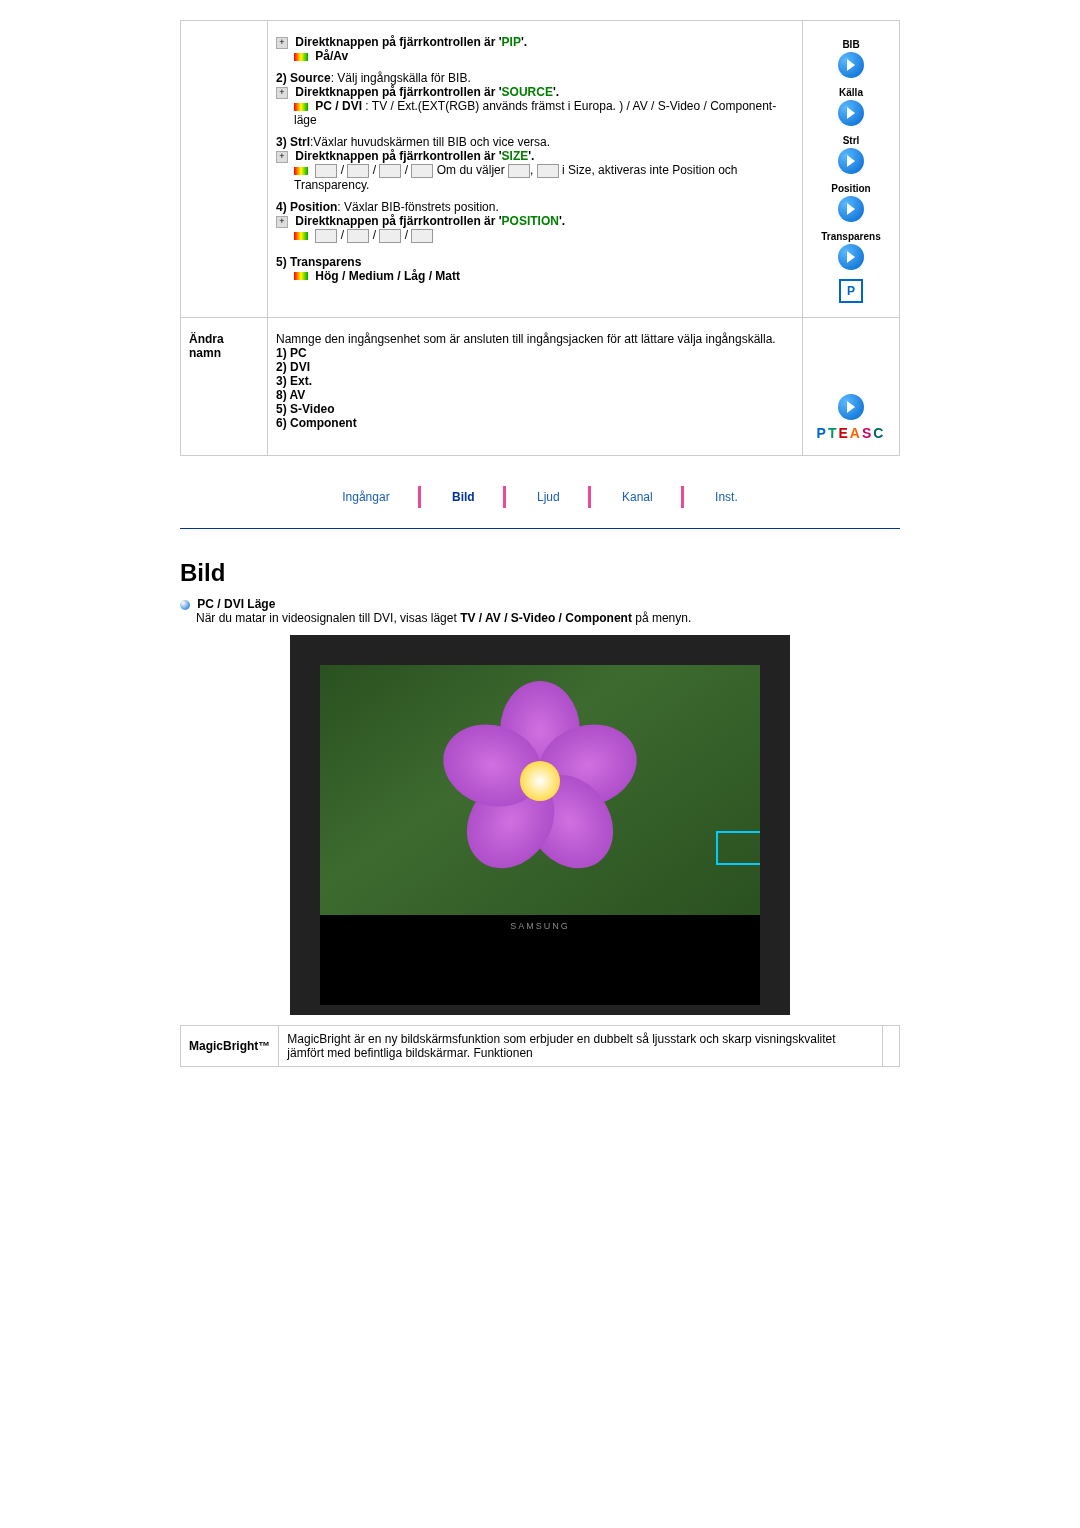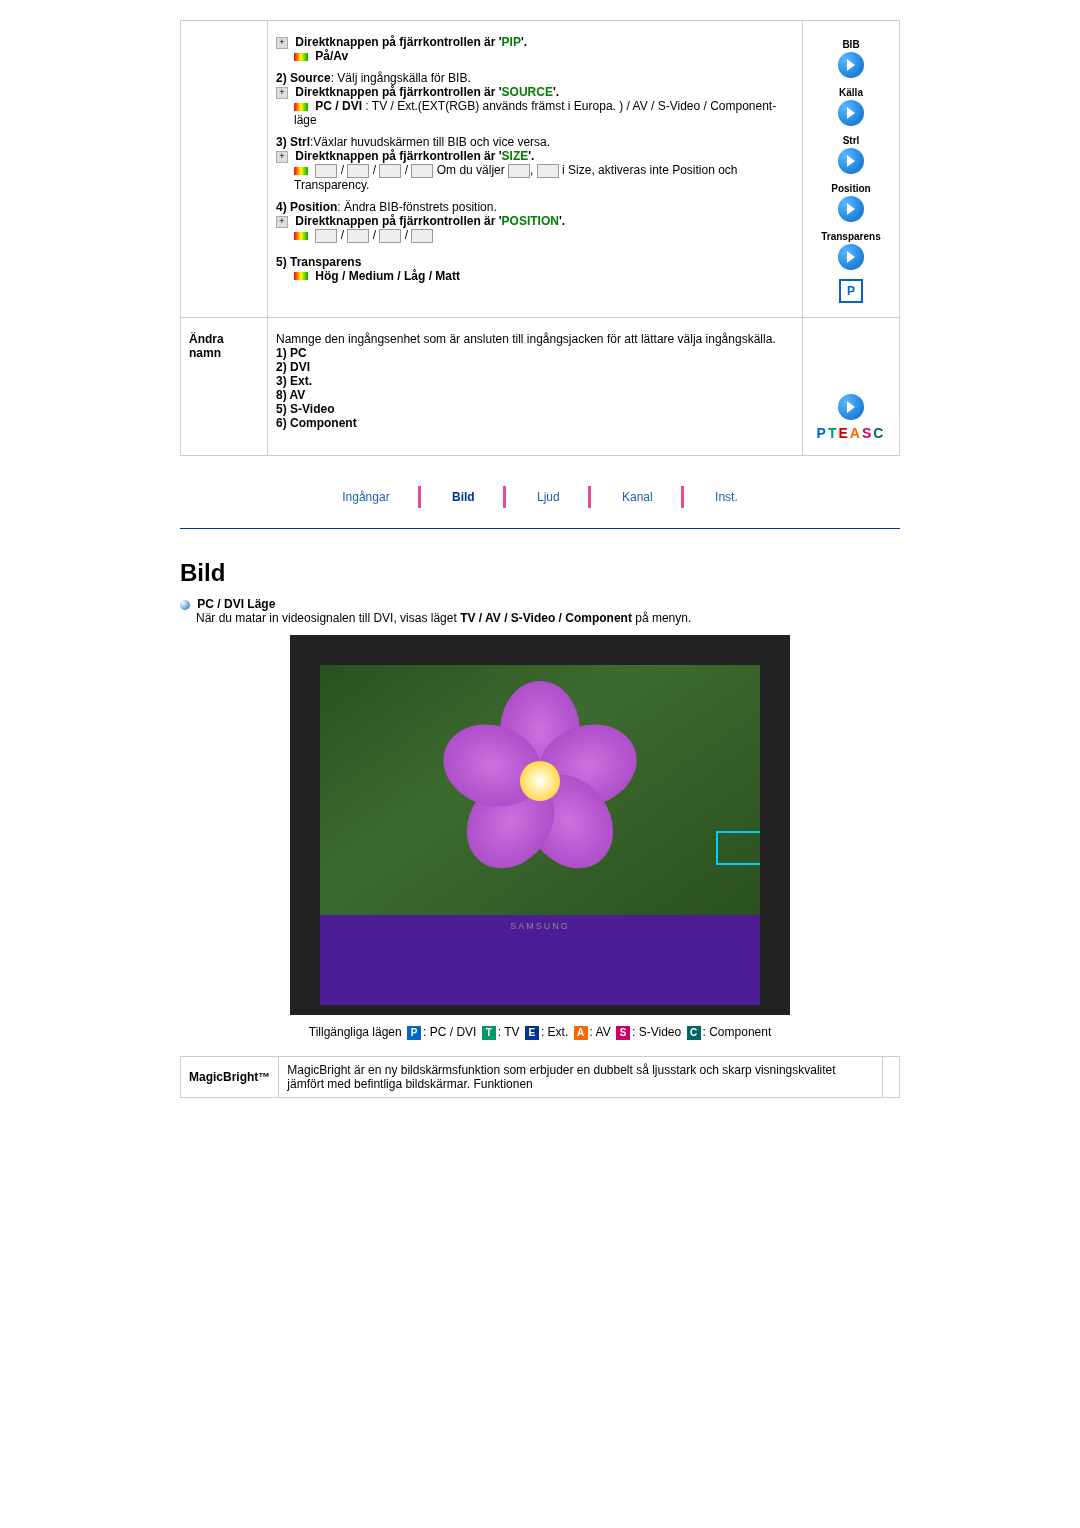--- a/index.html
+++ b/index.html
@@ -134,21 +134,21 @@
     height: 10px;
     border-radius: 50%;
     background: radial-gradient(circle at 30% 30%, #fff, #0066cc);
     margin-right: 4px;
     vertical-align: middle;
   }
   .monitor-img {
     width: 440px;
     height: 340px;
     margin: 10px auto;
-    background: #4c1d95;
+    background: #000000;
     border: 30px solid #222;
     border-bottom-width: 10px;
     position: relative;
     display: block;
   }
   .monitor-screen {
     width: 100%;
     height: 250px;
     background: linear-gradient(145deg, #2a5020 0%, #3d6b2f 40%, #2a5020 100%);
     position: relative;
@@ -298,21 +298,21 @@
             <span class="tiny-icon"></span> /
             <span class="tiny-icon"></span> /
             <span class="tiny-icon"></span> /
             <span class="tiny-icon"></span>
             <span> Om du väljer </span>
             <span class="tiny-icon"></span>,
             <span class="tiny-icon"></span>
             <span> i Size, aktiveras inte Position och Transparency.</span>
           </div>
           <div style="margin-top:8px;">
-            <span class="bold">4) Position</span><span>: Ändra BIB-fönstrets position.</span>
+            <span class="bold">4) Position</span><span>: Växlar BIB-fönstrets position.</span>
           </div>
           <div>
             <span class="plus-icon"></span>
             <span class="bold">Direktknappen på fjärrkontrollen är '</span><span class="green">POSITION</span><span class="bold">'.</span>
           </div>
           <div style="padding-left:18px;">
             <span class="arrow-bullet"></span>
             <span class="tiny-icon"></span> /
             <span class="tiny-icon"></span> /
             <span class="tiny-icon"></span> /
@@ -393,29 +393,20 @@
               <div class="petal"></div>
               <div class="petal"></div>
             <div class="flower-center"></div>
           </div>
           <div class="cyan-box"></div>
         </div>
         <div class="monitor-brand">SAMSUNG</div>
       </div>
     </div>
 
-    <div class="mode-legend">
-      <span>Tillgängliga lägen</span>
-      <span class="badge badge-P">P</span><span>: PC / DVI</span>
-      <span class="badge badge-T">T</span><span>: TV</span>
-      <span class="badge badge-E">E</span><span>: Ext.</span>
-      <span class="badge badge-A">A</span><span>: AV</span>
-      <span class="badge badge-S">S</span><span>: S-Video</span>
-      <span class="badge badge-C">C</span><span>: Component</span>
-    </div>
 
     <table class="osd">
       <tbody>
       <tr>
         <td class="bold">MagicBright™</td>
         <td>MagicBright är en ny bildskärmsfunktion som erbjuder en dubbelt så ljusstark och skarp visningskvalitet jämfört med befintliga bildskärmar. Funktionen</td>
         <td></td>
       </tr>
     </tbody>
       </table>

